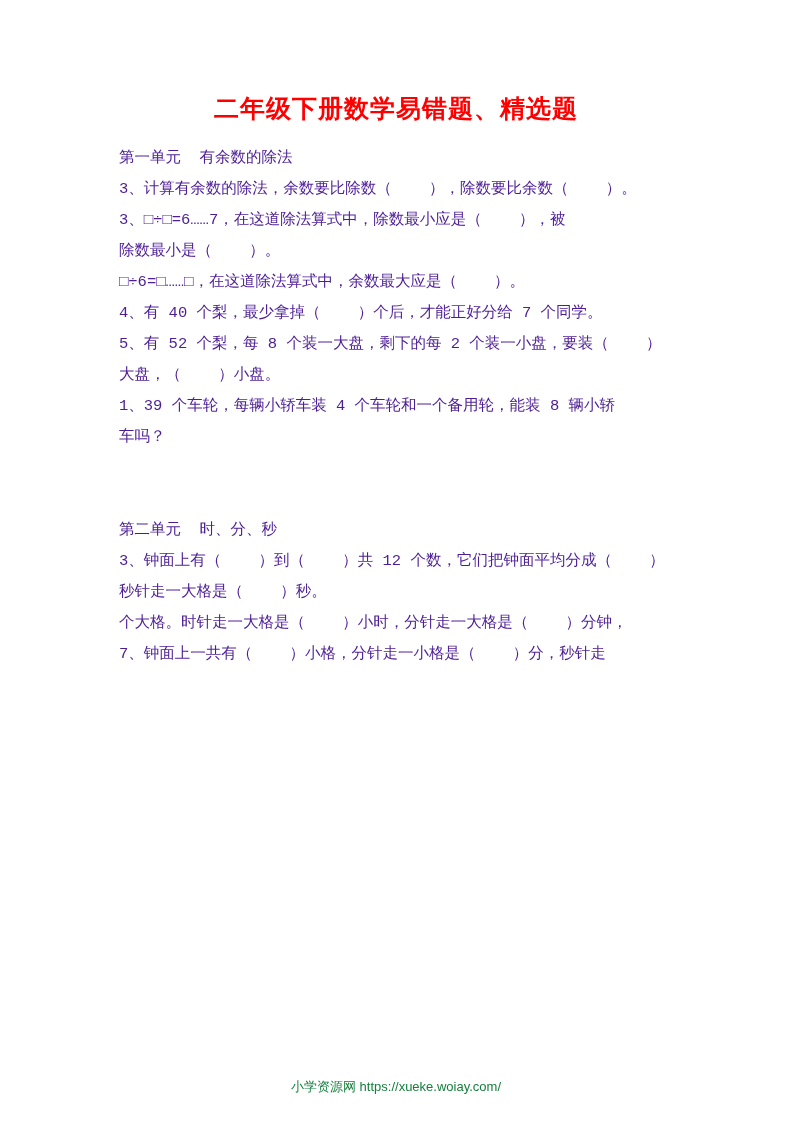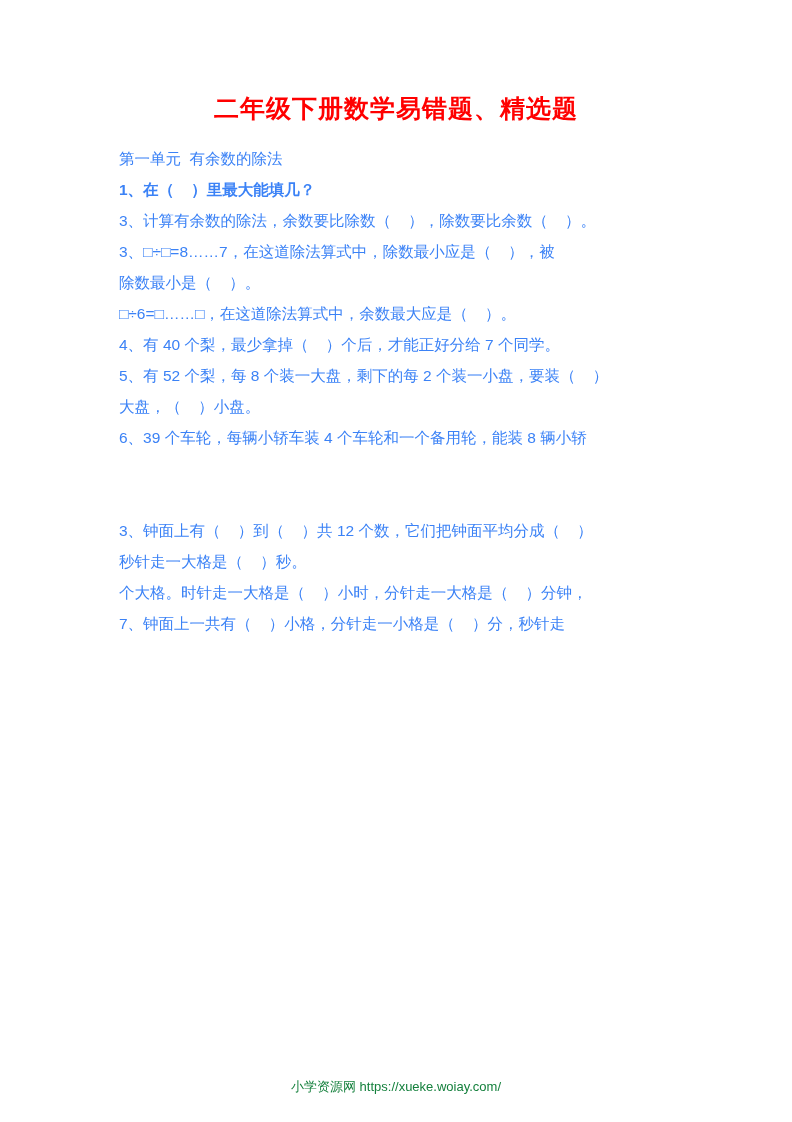--- a/index.html
+++ b/index.html
@@ -36,23 +36,23 @@
   }
   .content {
     position: absolute;
     left: 119px;
     top: 143px;
     width: 560px;
   }
   .line {
     font-size: 15.5px;
     line-height: 31px;
-    color: #3b82f6;
+    color: #4c1d95;
     white-space: pre-wrap;
-    font-family: Liberation Sans, sans-serif;
+    font-family: Liberation Mono, monospace;
   }
   .line.heading {
     font-size: 15.5px;
     line-height: 31px;
   }
   .line.bold {
     font-weight: bold;
   }
   .spacer-lg {
     height: 62px;
@@ -71,32 +71,33 @@
 </head>
 <body>
 
 <div class="page">
 
   <div class="title">二年级下册数学易错题、精选题</div>
 
   <div class="content">
 
     <div class="line heading">第一单元  有余数的除法</div>
-    <div class="line bold">1、在（    ）里最大能填几？</div>
     <div class="line">3、计算有余数的除法，余数要比除数（    ），除数要比余数（    ）。</div>
-    <div class="line">3、□÷□=8……7，在这道除法算式中，除数最小应是（    ），被</div>
+    <div class="line">3、□÷□=6……7，在这道除法算式中，除数最小应是（    ），被</div>
     <div class="line">除数最小是（    ）。</div>
     <div class="line">□÷6=□……□，在这道除法算式中，余数最大应是（    ）。</div>
     <div class="line">4、有 40 个梨，最少拿掉（    ）个后，才能正好分给 7 个同学。</div>
     <div class="line">5、有 52 个梨，每 8 个装一大盘，剩下的每 2 个装一小盘，要装（    ）</div>
     <div class="line">大盘，（    ）小盘。</div>
-    <div class="line">6、39 个车轮，每辆小轿车装 4 个车轮和一个备用轮，能装 8 辆小轿</div>
+    <div class="line">1、39 个车轮，每辆小轿车装 4 个车轮和一个备用轮，能装 8 辆小轿</div>
+    <div class="line">车吗？</div>
 
     <div class="spacer-lg"></div>
 
+    <div class="line heading">第二单元  时、分、秒</div>
     <div class="line">3、钟面上有（    ）到（    ）共 12 个数，它们把钟面平均分成（    ）</div>
     <div class="line">秒针走一大格是（    ）秒。</div>
     <div class="line">个大格。时针走一大格是（    ）小时，分针走一大格是（    ）分钟，</div>
     <div class="line">7、钟面上一共有（    ）小格，分针走一小格是（    ）分，秒针走</div>
 
   </div>
 
   <div class="footer">小学资源网 https://xueke.woiay.com/</div>
 
 </div>

